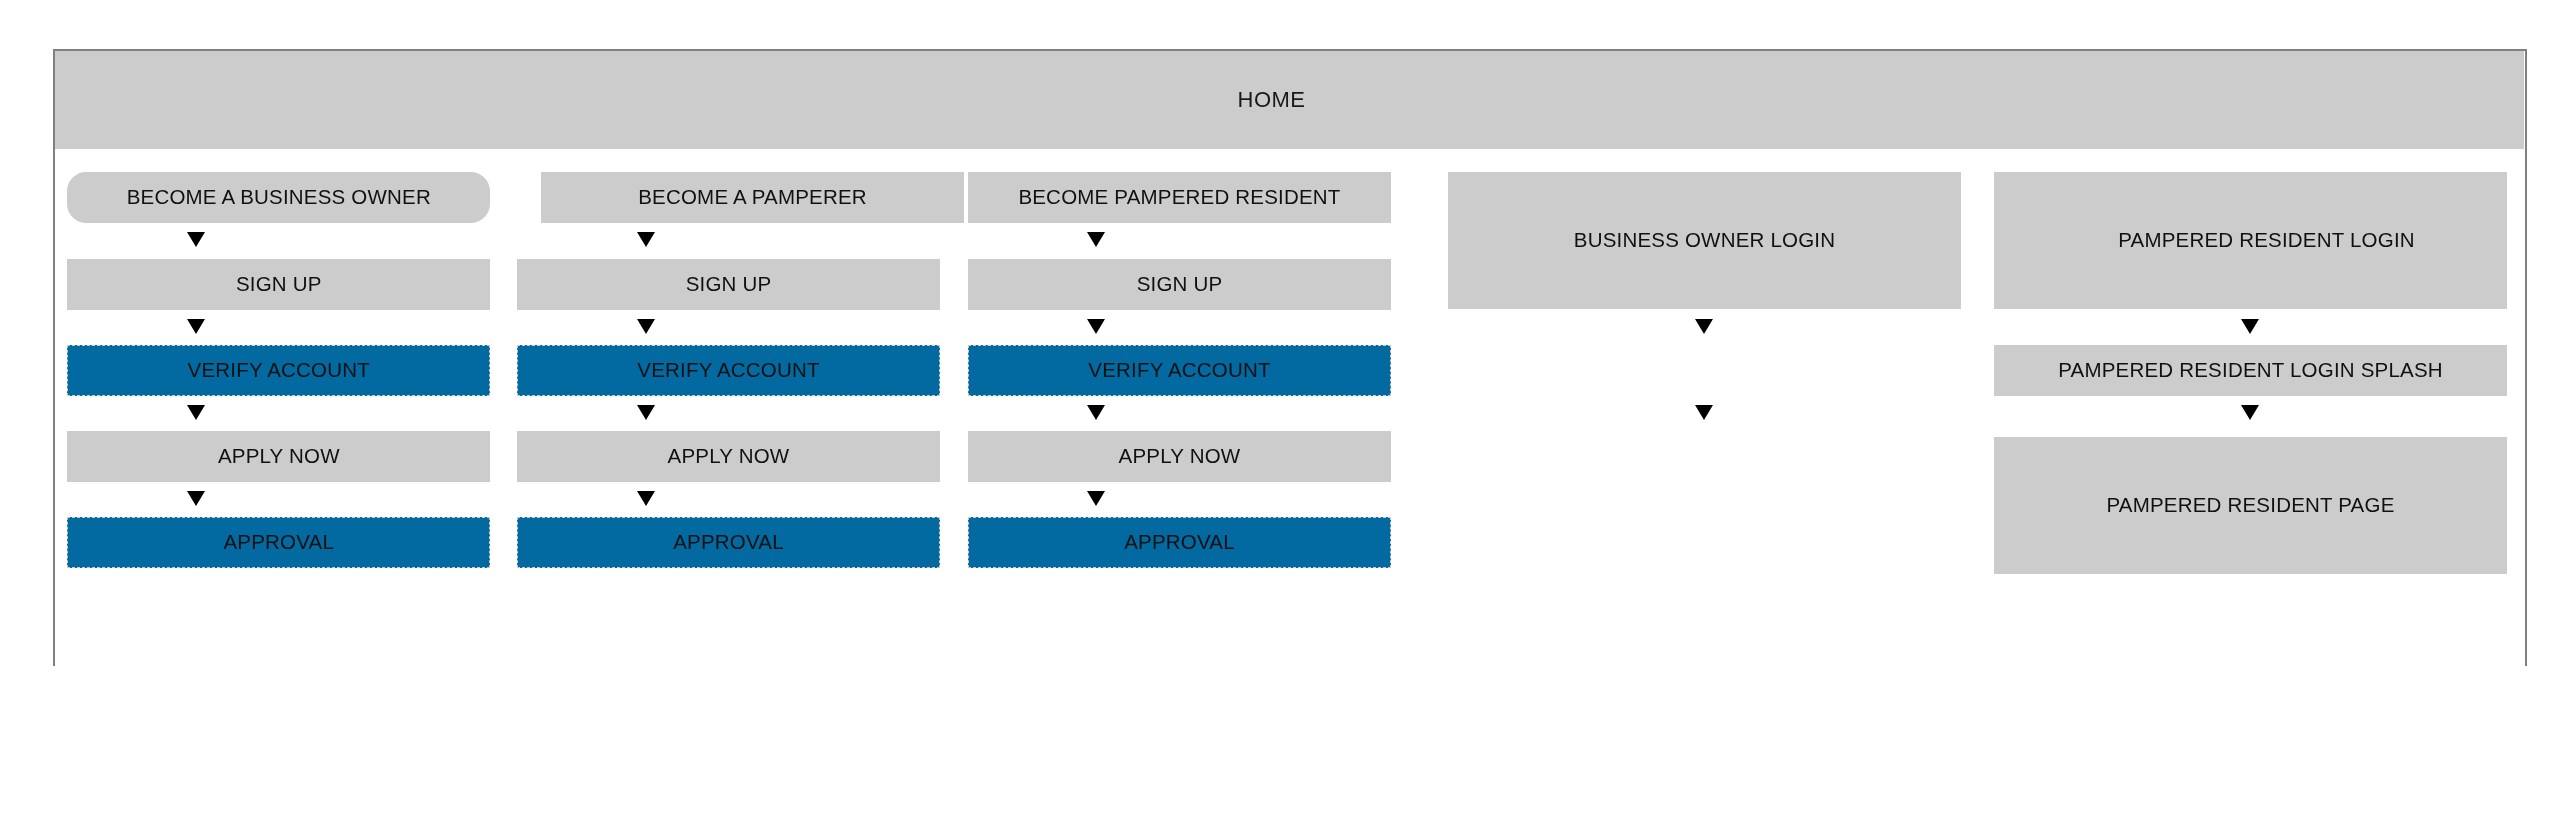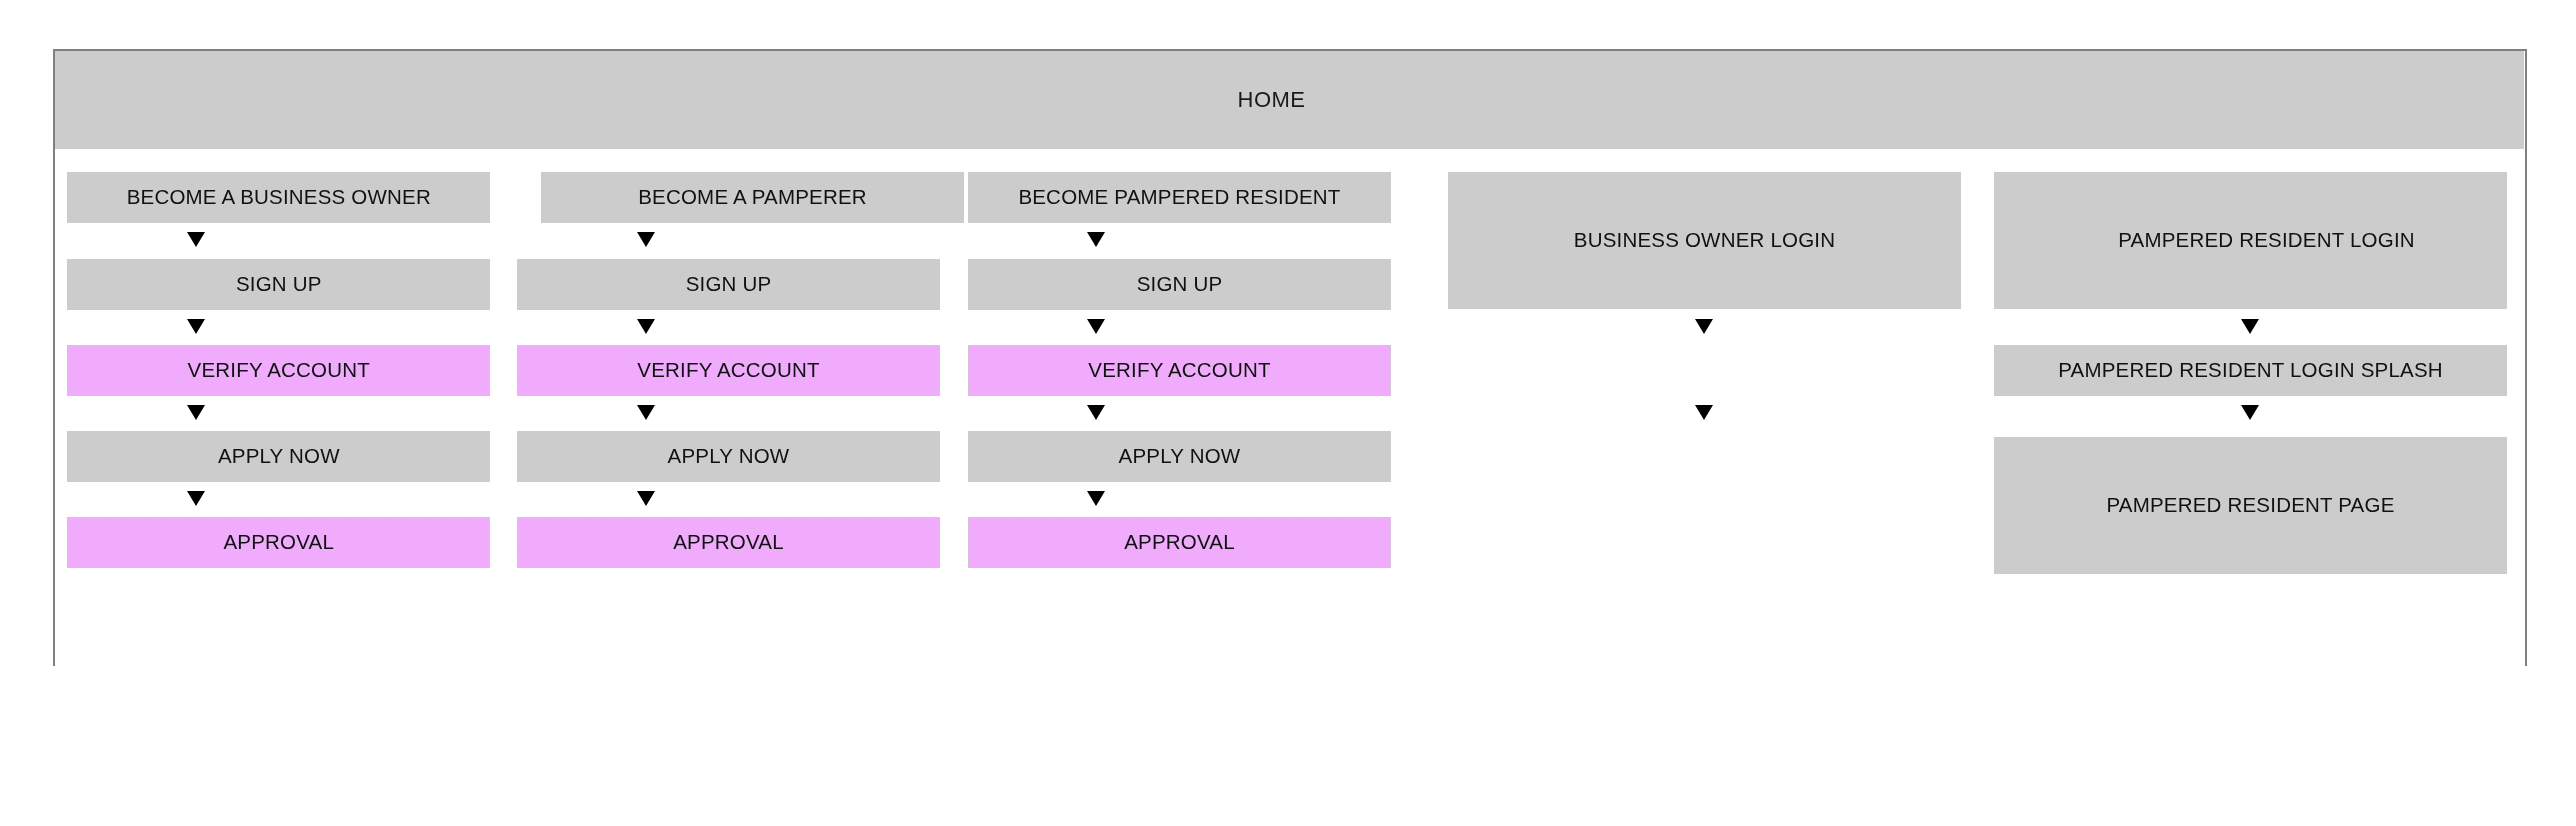--- a/index.html
+++ b/index.html
@@ -70,21 +70,21 @@
   }
   .node.solid {
     background: #cccccc;
     border: 0.8px solid #cccccc;
   }
   .node.accent {
     background: #fb7a56;
     border: 0.8px solid #fb7a56;
   }
   .node.ghost {
-    background: #f0abfc;
+    background: #0369a1;
     border: 1.6px dashed #cbcbcb;
   }
 
   
   .arrow {
     position: absolute;
     width: 0;
     height: 0;
     border-left: 9px solid transparent;
     border-right: 9px solid transparent;
@@ -105,21 +105,21 @@
 <body>
 
 <div id="canvas">
 
   <div class="frame">
 
     <div class="header-bar">
       <span class="label">HOME</span>
     </div>
 
-    <div class="node solid" style="left:12.3px; top:121px; width:423px; height:51px;">
+    <div class="node solid" style="left:12.3px; top:121px; width:423px; height:51px;border-radius:19px;">
       <span class="label">BECOME A BUSINESS OWNER</span>
     </div>
     <div class="arrow" style="left:132px; top:181px;"></div>
     <div class="node solid" style="left:12.3px; top:208px; width:423px; height:51px;">
       <span class="label">SIGN UP</span>
     </div>
     <div class="arrow" style="left:132px; top:268px;"></div>
     <div class="node ghost" style="left:12.3px; top:294px; width:423px; height:51px;">
       <span class="label">VERIFY ACCOUNT</span>
     </div>

